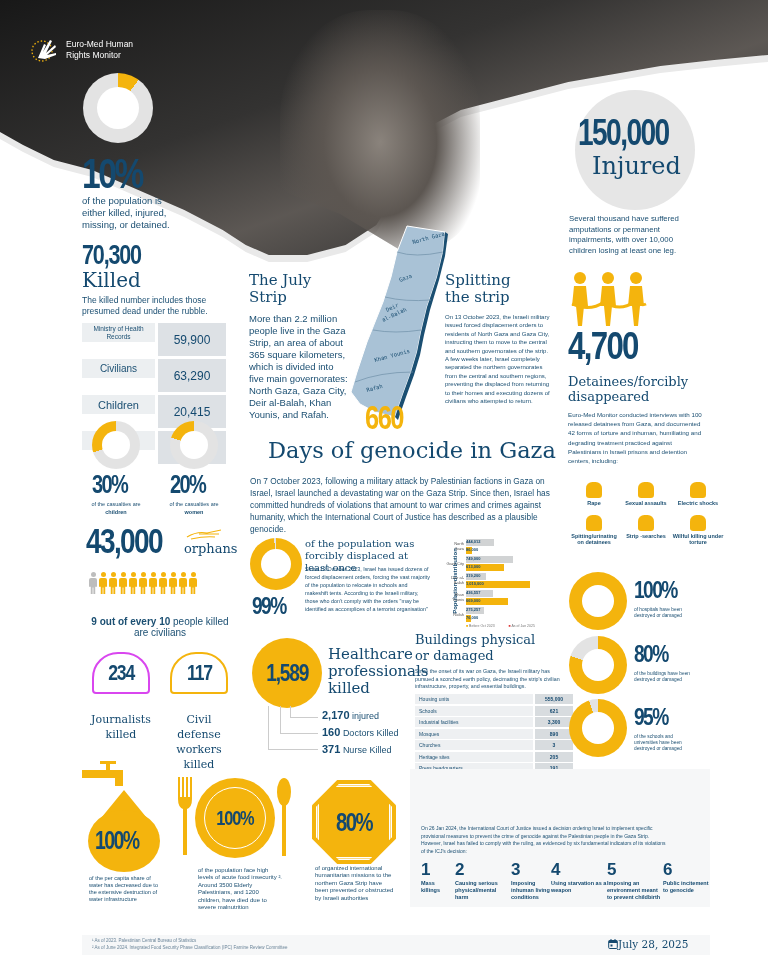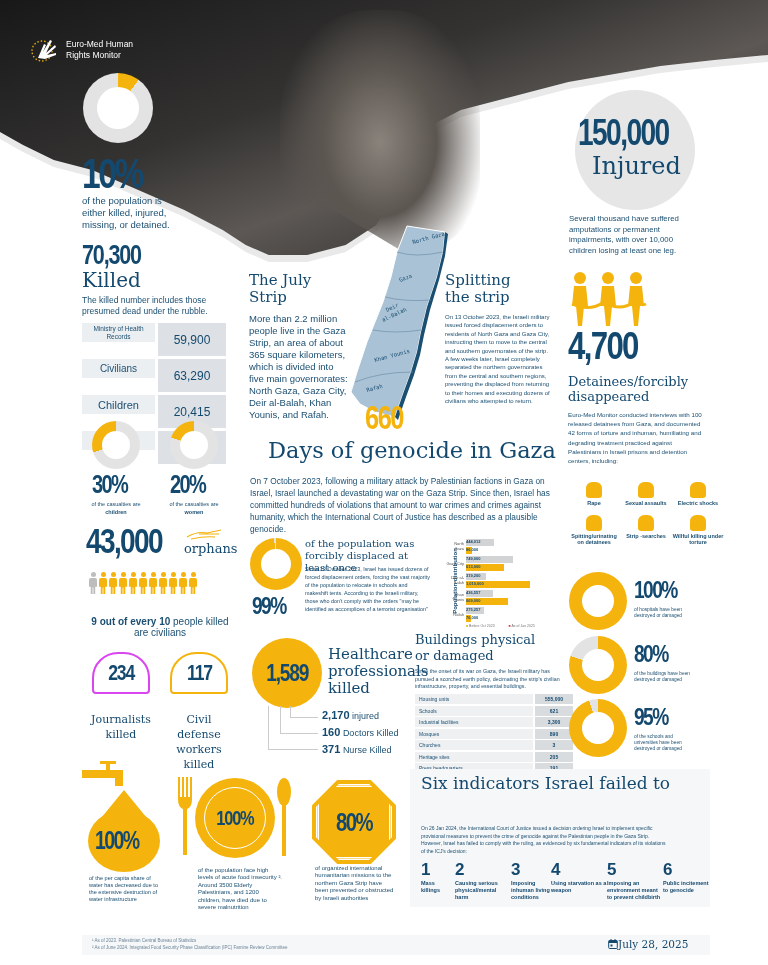--- a/index.html
+++ b/index.html
@@ -348,21 +348,20 @@
 
 <div class="abs" style="left:312px;top:780px;width:84px;height:84px;background:#f4b40d;clip-path:polygon(30% 0,70% 0,100% 30%,100% 70%,70% 100%,30% 100%,0 70%,0 30%);display:flex;align-items:center;justify-content:center">
   <div style="width:76px;height:76px;background:#f4b40d;clip-path:polygon(30% 0,70% 0,100% 30%,100% 70%,70% 100%,30% 100%,0 70%,0 30%);box-shadow:inset 0 0 0 1.5px #fff;display:flex;align-items:center;justify-content:center;outline:1.5px solid #fff;outline-offset:-3px">
     <span class="navy" style="font-size:26px;font-weight:700;letter-spacing:-2px;transform:scaleX(.78);display:inline-block">80%</span>
   </div>
 </div>
 <div class="abs" style="left:315px;top:865px;width:82px;font-size:6px;line-height:7.4px;color:#1b4f72">of organized international humanitarian missions to the northern Gaza Strip have been prevented or obstructed by Israeli authorities</div>
 
 <div class="abs" style="left:410px;top:769px;width:300px;height:138px;background:#f6f7f8"></div>
 <div class="abs navy serif" style="left:421px;top:773px;font-size:17px;line-height:21px">
-    <div>Six indicators Israel failed to</div>
   </div>
 <div class="abs" style="left:421px;top:825px;width:250px;font-size:5px;line-height:7.5px;color:#1b4f72">On 26 Jan 2024, the International Court of Justice issued a decision ordering Israel to implement specific provisional measures to prevent the crime of genocide against the Palestinian people in the Gaza Strip. However, Israel has failed to comply with the ruling, as evidenced by six fundamental indicators of its violations of the ICJ's decision:</div>
 <div class="abs" style="left:421px;top:860px;display:flex">
   <div class="ind" style="width:34px">
       <div class="n">1</div>
       <div class="t">Mass killings</div>
     </div>
   <div class="ind" style="width:56px">
       <div class="n">2</div>
       <div class="t">Causing serious physical/mental harm</div>

